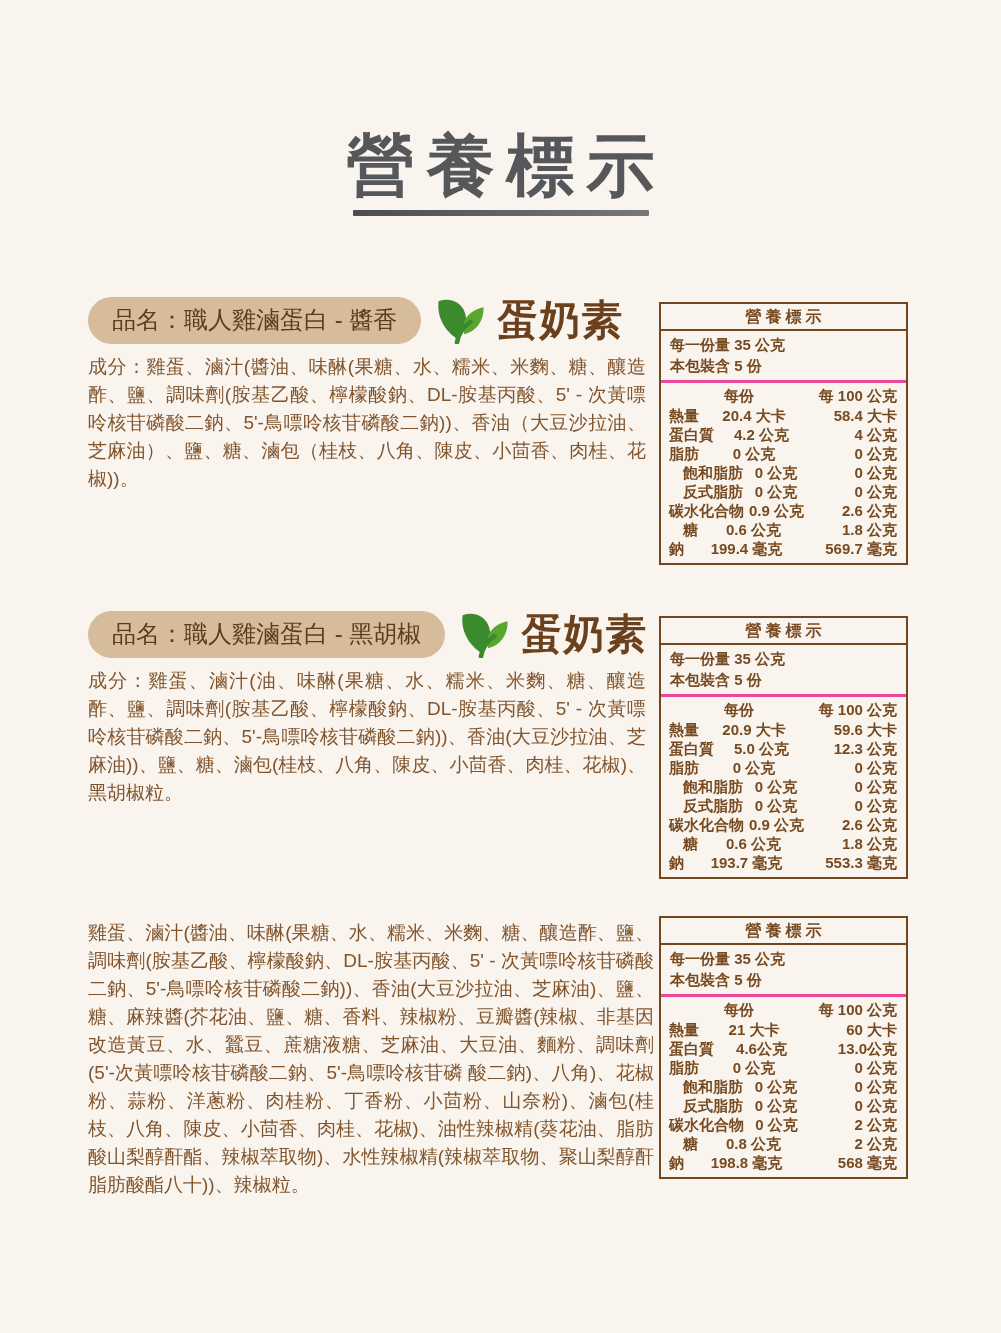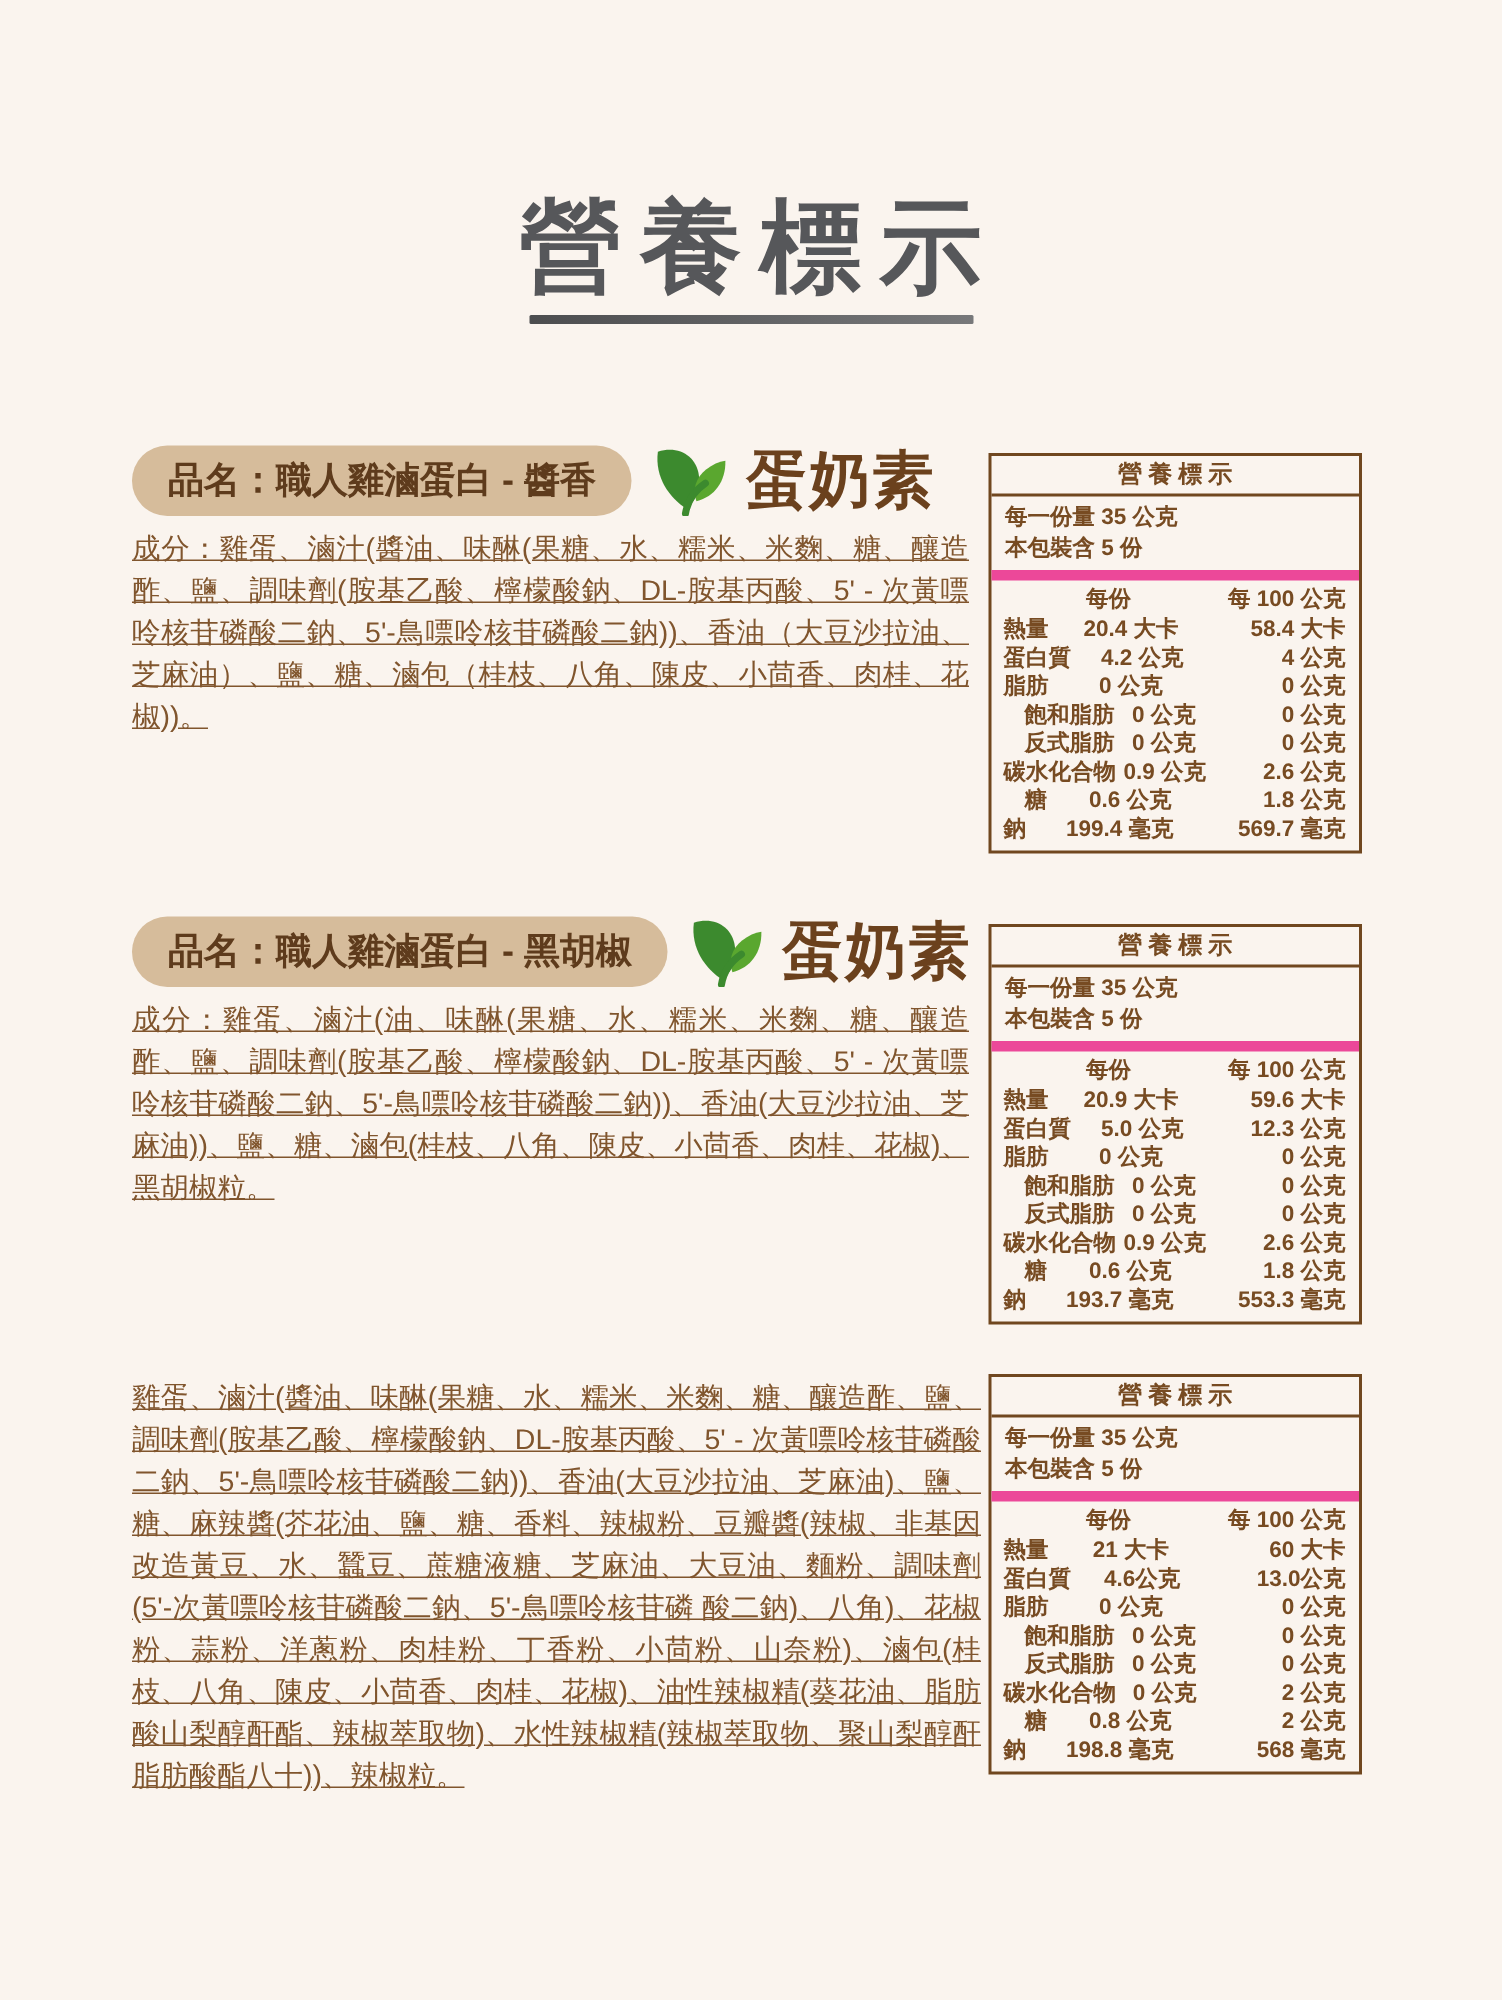--- a/index.html
+++ b/index.html
@@ -20,42 +20,42 @@
     border-radius:1px;
   }
   
   #sections{position:absolute;inset:0;}
   section.product{position:absolute;left:88px;width:820px;}
   .s1{top:296px;}.s2{top:610px;}.s3{top:910px;}
 
   .prod-head{display:flex;align-items:center;gap:10px;height:48px;}
   .badge{
     background:#d6bc9b;border-radius:26px;padding:7px 24px 8px;
-    font-size:24px;font-weight:bold;color:#5e3b1c;white-space:nowrap;
+    font-size:24px;font-weight:normal;color:#5e3b1c;white-space:nowrap;
   }
   .leaf{width:54px;height:48px;flex:0 0 auto;margin-left:2px;display:flex;align-items:center;}
   .diet{font-size:41px;font-weight:bold;color:#6b411d;letter-spacing:1px;white-space:nowrap;}
 
   .ingredients{
     margin:9px 0 0;width:558px;font-size:19px;line-height:28px;
-    color:#80552d;text-align:justify;text-decoration:underline;
+    color:#80552d;text-align:justify;
   }
   .s3 .ingredients{width:566px;}
 
   
   .nt{
     position:absolute;top:6px;right:0;width:249px;box-sizing:border-box;
     border:2px solid #70471f;color:#774b22;font-weight:bold;
   }
   .nt *{box-sizing:border-box;}
   .nt-title{
     text-align:center;font-size:16px;letter-spacing:4px;
     padding:3px 0 3px 4px;line-height:19px;border-bottom:2px solid #70471f;
   }
-  .nt-serving{padding:3px 9px 4px;font-size:15px;line-height:21px;border-bottom:7px solid #ec4899;}
+  .nt-serving{padding:3px 9px 4px;font-size:15px;line-height:21px;border-bottom:3px solid #ec4899;}
   .nt-body{padding:3px 0 5px;}
   .nt-row{display:flex;padding:0 9px 0 8px;font-size:15px;line-height:19px;}
   .nt-row.indent .lbl{padding-left:14px;}
   .nt-row .lbl{white-space:nowrap;}
   .nt-row .v1{flex:1;text-align:center;white-space:nowrap;}
   .nt-row .v2{width:88px;text-align:right;white-space:nowrap;}
   .nt-colhead{margin-bottom:1px;}
 </style>
 </head>
 <body>

